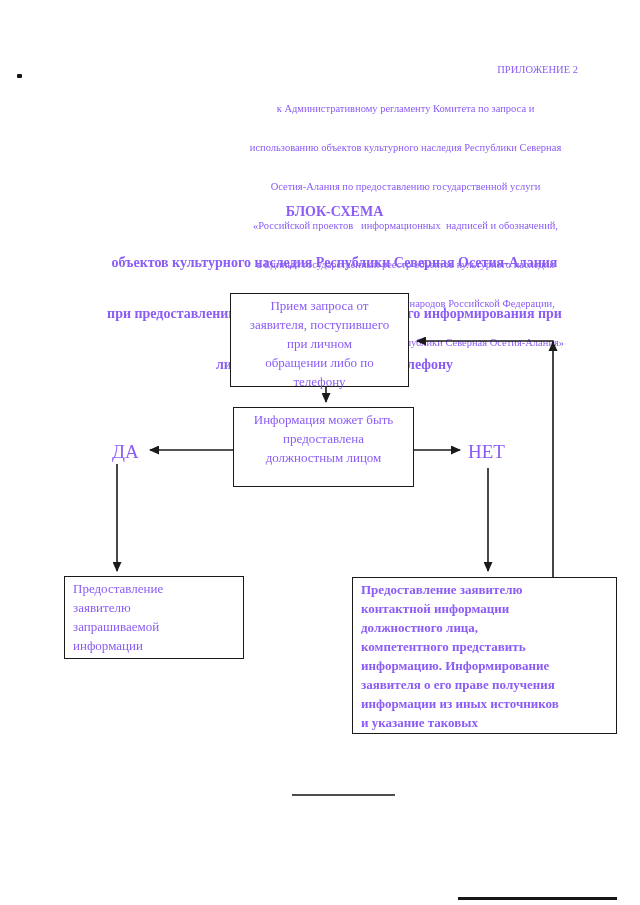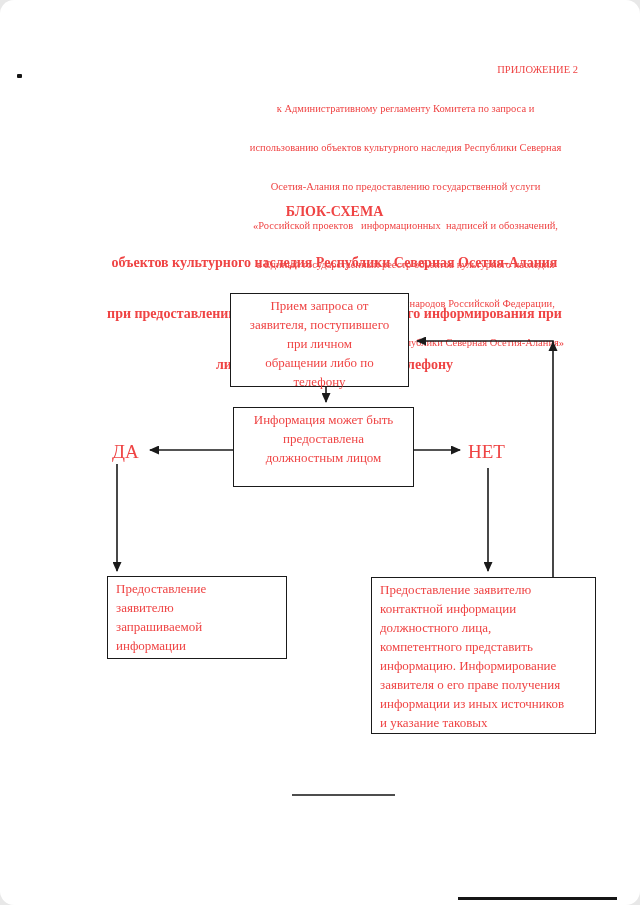--- a/index.html
+++ b/index.html
@@ -2,23 +2,22 @@
 <html><head>
 <meta charset="utf-8">
 <style>
   html,body { margin:0; padding:0; background:#e8e8e8; }
   .page {
     position:relative;
     width:640px; height:905px;
     margin:0 auto;
     background:#ffffff;
     font-family:"Liberation Serif", serif;
-    color:#ef4444;
+    color:#8b5cf6;
     overflow:hidden;
-    border-radius:14px;
   }
 
   
   .ink-dot { position:absolute; left:17px; top:74px; width:5px; height:4px; background:#161616; border-radius:1px; }
 
   
   .doc-header {
     position:absolute; top:37px; left:233px; width:345px;
     font-size:10.5px; line-height:13px;
     text-align:center; white-space:pre;
@@ -34,26 +33,26 @@
 
   
   .fbox {
     position:absolute; box-sizing:border-box;
     border:1.5px solid #1a1a1a;
     font-size:13px; line-height:19px;
     white-space:pre-line;
     background:#fff;
   }
   .fbox.center { text-align:center; padding-top:2px; }
-  .fbox.left   { text-align:left; padding:2px 6px 0 8px;margin-left:43px; }
+  .fbox.left   { text-align:left; padding:2px 6px 0 8px; }
 
   .box-request  { left:230px; top:293px; width:179px; height:94px; }
   .box-decision { left:233px; top:407px; width:181px; height:80px;font-family:Liberation Serif, serif; }
   .box-yes      { left:64px;  top:576px; width:180px; height:83px; }
-  .box-no       { left:328px; top:577px; width:225px; height:157px; }
+  .box-no       { left:352px; top:577px; width:265px; height:157px;font-weight:bold; }
 
   .branch-label {
     position:absolute; font-size:19px; white-space:pre;
   }
   .label-yes { left:112px; top:441px; }
   .label-no  { left:468px; top:441px; }
 
   
   .connectors { position:absolute; left:0; top:0; width:640px; height:905px; pointer-events:none; }
 

